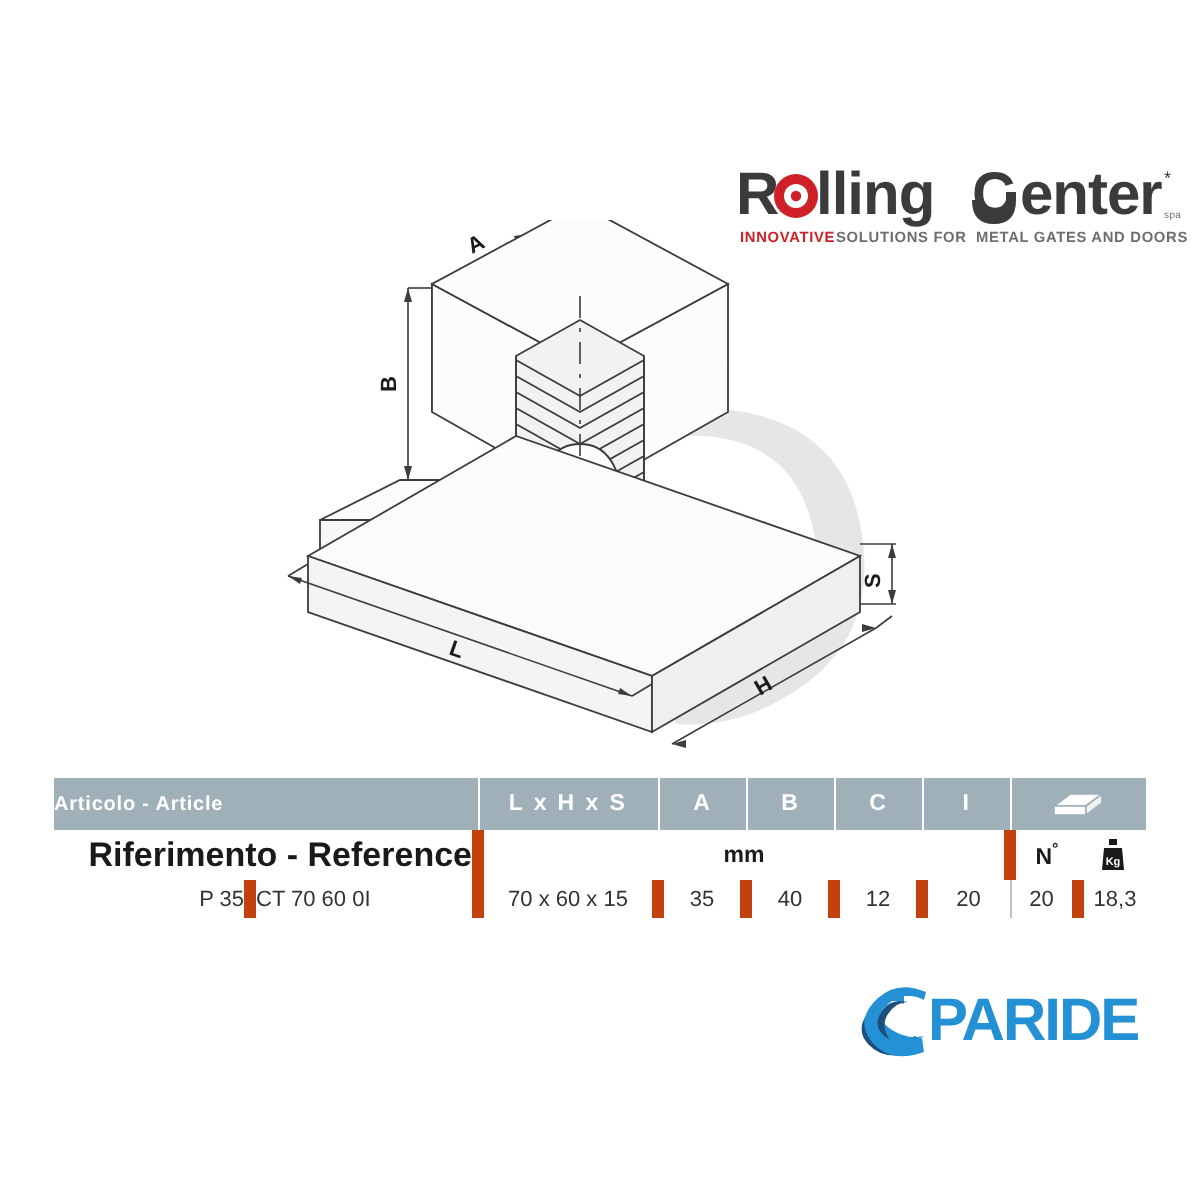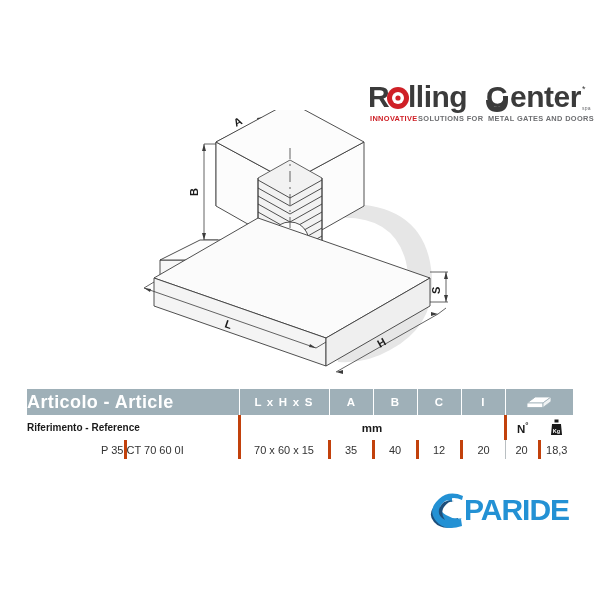--- a/index.html
+++ b/index.html
@@ -89,37 +89,37 @@
     background: #9fb0b8;
     color: #ffffff;
     height: 26px;
     font-size: 11.5px;
     font-weight: bold;
     letter-spacing: 0.4px;
   }
   .hdr-row td.hdr-article {
     padding-left: 9px;
     text-align: left;
-    font-size: 18px;
+    font-size: 10px;
   }
   .hdr-row td.hdr-dim { text-align: center; }
   .hdr-row td.hdr-lhs { text-align: center; letter-spacing: 1.2px; }
   .hdr-row td.hdr-box { text-align: center; }
 
   .sub-row td {
     height: 25px;
     font-size: 11.5px;
     color: #1a1a1a;
     background: #ffffff;
   }
   .sub-row td.sub-ref {
     padding-left: 9px;
     font-weight: bold;
-    font-size: 10px;
-    text-align: left;
+    font-size: 17px;
+    text-align: right;
   }
   .sub-row td.sub-mm {
     text-align: center;
     font-weight: bold;
     font-size: 11.5px;
   }
   .sub-row td.sub-n {
     text-align: center;
     font-weight: bold;
     font-size: 11.5px;
@@ -137,21 +137,21 @@
     text-align: right;
     padding-left: 9px;
   }
   .data-row td.cell-ref {
     text-align: left;
     padding-left: 9px;
     margin-top: 28px;
   }
 
   
-  .vl { border-left: 3px solid #c2410c; }
+  .vl { border-left: 6px solid #c2410c; }
   .vl-strong { border-left: 1px solid #b9bfc2; }
   .hdr-row td.vl, .hdr-row td.vl-strong { border-left: 1px solid #ffffff; }
 
   
   .box-icon { display: inline-block; width: 26px; height: 17px; vertical-align: middle; }
   .kg-icon { display: inline-block; width: 13px; height: 17px; vertical-align: middle; }
   .deg { font-size: 8px; vertical-align: super; }
 
   
   #paride-logo {

